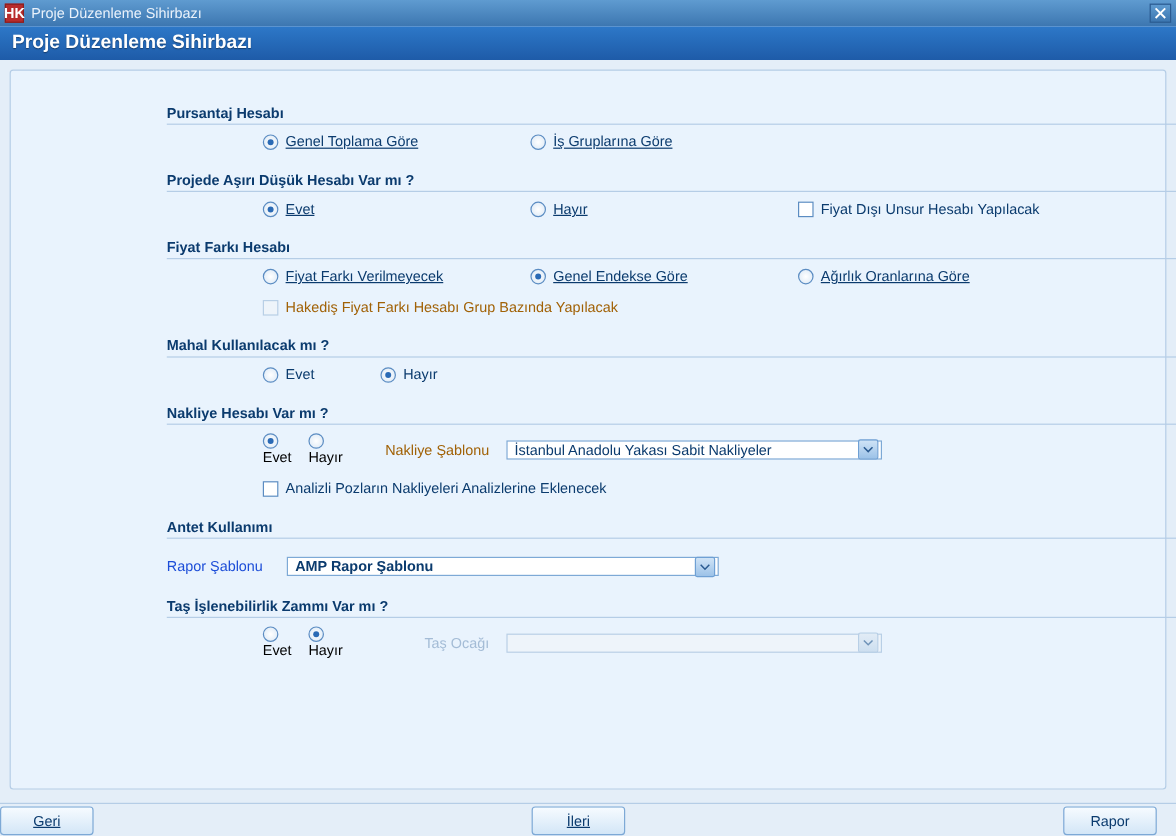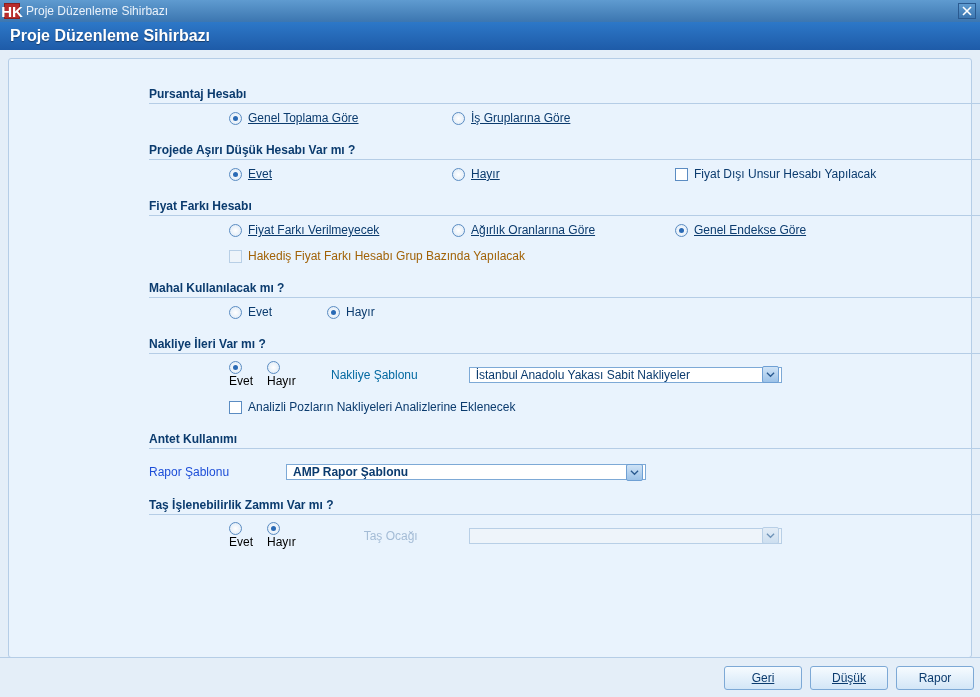--- a/index.html
+++ b/index.html
@@ -1,69 +1,69 @@
 <!DOCTYPE html>
 <html><head>
 <meta charset="utf-8">
 <style>
 * { box-sizing: border-box; margin: 0; padding: 0; font-family: Tahoma, Arial, sans-serif; font-size: 12px; }
 body { background: #e4eef8; width: 980px; height: 697px; overflow: hidden; }
 
 .titlebar { height: 22px; background: linear-gradient(#5f9bd0, #3c76b0); display: flex; align-items: center; padding: 0 4px; color: #fff; }
-.titlebar .app-icon { width: 16px; height: 16px; background: #b82c2c; display: flex; align-items: center; justify-content: center; font-size: 15px; font-weight: bold; color: #fff; margin-right: 6px; border: 1px solid #8a1f1f; }
+.titlebar .app-icon { width: 16px; height: 16px; background: #b82c2c; display: flex; align-items: center; justify-content: center; font-size: 12px; font-weight: bold; color: #fff; margin-right: 6px; border: 1px solid #8a1f1f; }
 .titlebar .title { flex: 1; color: #eaf2fb; }
 .titlebar .close-btn { width: 18px; height: 16px; background: linear-gradient(#5f9bd0, #3c76b0); border: 1px solid #2a5a90; display: flex; align-items: center; justify-content: center; cursor: pointer; }
 .titlebar .close-btn svg { width: 10px; height: 10px; }
 
 .header-band { height: 28px; background: linear-gradient(#2d78c8, #1e5ba8); display: flex; align-items: center; padding-left: 10px; }
 .header-band .htitle { color: #fff; font-weight: bold; font-size: 16px; text-shadow: 0 1px 1px rgba(0,0,0,0.4); }
 
 .panel { margin: 8px; background: #e9f3fd; border: 1px solid #b5cde6; border-radius: 3px; height: 600px; padding: 18px 8px 8px 8px; position: relative; }
 
-.form-area { position: absolute; left: 140px; top: 14px; right: 50px; }
+.form-area { position: absolute; left: 130px; top: 14px; right: 50px; }
 
 .group-label { font-weight: bold; color: #0b3b6e; margin: 14px 0 2px 0; position: relative; }
 .group-label::after { content: ""; position: absolute; left: 0; right: -720px; top: 16px; border-top: 1px solid #b5cde6; }
 .group-label span { background: #e9f3fd; position: relative; padding-right: 6px; z-index: 1; }
 
 .row { display: flex; align-items: center; padding: 8px 0 4px 80px; gap: 18px; }
 .row .opt { display: flex; align-items: center; gap: 6px; min-width: 150px; color: #0b3b6e; }
 .row .opt.w200 { min-width: 205px; text-decoration: underline; }
 .row .opt.w80 { min-width: 80px; }
 
 .radio { width: 13px; height: 13px; border-radius: 50%; border: 1px solid #5b8cc2; background: radial-gradient(#fff,#d9e7f5); display: flex; align-items: center; justify-content: center; cursor: pointer; }
 .radio.checked::after { content: ""; width: 5px; height: 5px; border-radius: 50%; background: #2a6ab5; }
 
 .checkbox { width: 13px; height: 13px; border: 1px solid #5b8cc2; background: #fff; display: flex; align-items: center; justify-content: center; cursor: pointer; flex-shrink: 0; }
 .checkbox.disabled { border-color: #b8cfe6; background: #eef4fa; cursor: default; }
 
 .sublabel { color: #0b3b6e; margin-right: 8px; }
 .sublabel.disabled { color: #a16207; }
 
-.combo { height: 16px; border: 1px solid #7da9d6; background: #fff; display: flex; align-items: center; padding: 0 2px 0 6px; color: #0b3b6e; cursor: pointer; margin-left: 37px; }
+.combo { height: 16px; border: 1px solid #7da9d6; background: #fff; display: flex; align-items: center; padding: 0 2px 0 6px; color: #0b3b6e; cursor: pointer; }
 .combo.disabled { background: #eef4fa; color: #a4bcd6; border-color: #b8cfe6; }
 .combo .ctext { flex: 1; }
 .combo .cbtn { width: 17px; height: 17px; background: linear-gradient(#cfe3f6,#9cc2e8); border: 1px solid #6fa0d4; border-radius: 2px; display: flex; align-items: center; justify-content: center; }
 .combo .cbtn svg { width: 9px; height: 9px; }
 .combo.disabled .cbtn { background: linear-gradient(#e2ecf6,#cddff0); border-color: #b8cfe6; }
 
 .combo-lg { width: 313px; }
 .combo-nak { width: 313px; }
 .combo-rap { width: 360px; font-weight: bold; }
 
-.footer { position: absolute; left: 0; right: 0; bottom: 0; height: 40px; border-top: 1px solid #b5cde6; display: flex; align-items: center; justify-content: flex-end; padding-right: 6px; background: #e4eef8; gap: 8px; }
+.footer { position: absolute; left: 0; right: 0; bottom: 0; height: 28px; border-top: 1px solid #b5cde6; display: flex; align-items: center; justify-content: space-between; padding-right: 16px; background: #e4eef8; gap: 8px; }
 .btn { min-width: 78px; height: 24px; background: linear-gradient(#f6fbff,#d3e6f7); border: 1px solid #7da9d6; border-radius: 3px; color: #0b3b6e; cursor: pointer; display: flex; align-items: center; justify-content: center; }
 .btn .ul { text-decoration: underline; }
 
 .gl-row { display: flex; align-items: baseline; gap: 10px; margin-top: 18px; }
 .gl-row .glabel { font-weight: normal; color: #1d4ed8; width: 90px; }
 
 .nakline { display: flex; align-items: center; padding: 8px 0 4px 80px; gap: 14px; }
 .tasline { display: flex; align-items: center; padding: 8px 0 4px 80px; gap: 14px; }
-.spacer-label { min-width: 108px; text-align: right; color: #0369a1; }
+.spacer-label { min-width: 108px; text-align: right; color: #a16207; }
 .spacer-label.disabled { color: #a4bcd6; }
 
 </style>
 </head>
 <body>
 
 <div class="titlebar">
   <div class="app-icon">HK</div>
   <div class="title">Proje Düzenleme Sihirbazı</div>
   <div class="close-btn">
@@ -108,26 +108,26 @@
       </div>
     </div>
 
     <div class="group-label"><span>Fiyat Farkı Hesabı</span></div>
     <div class="row">
       <div class="opt w200">
         <div class="radio"></div>
         <span>Fiyat Farkı Verilmeyecek</span>
       </div>
       <div class="opt w200">
+        <div class="radio checked"></div>
+        <span>Genel Endekse Göre</span>
+      </div>
+      <div class="opt w200">
         <div class="radio"></div>
         <span>Ağırlık Oranlarına Göre</span>
-      </div>
-      <div class="opt w200">
-        <div class="radio checked"></div>
-        <span>Genel Endekse Göre</span>
       </div>
     </div>
     <div class="row">
       <div class="opt">
         <div class="checkbox disabled"></div>
         <span class="sublabel disabled">Hakediş Fiyat Farkı Hesabı Grup Bazında Yapılacak</span>
       </div>
     </div>
 
     <div class="group-label"><span>Mahal Kullanılacak mı ?</span></div>
@@ -135,21 +135,21 @@
       <div class="opt w80">
         <div class="radio"></div>
         <span>Evet</span>
       </div>
       <div class="opt w80">
         <div class="radio checked"></div>
         <span>Hayır</span>
       </div>
     </div>
 
-    <div class="group-label"><span>Nakliye İleri Var mı ?</span></div>
+    <div class="group-label"><span>Nakliye Hesabı Var mı ?</span></div>
     <div class="nakline">
       <div class="opt w80">
         <div class="radio checked"></div>
         <span>Evet</span>
       </div>
       <div class="opt w80">
         <div class="radio"></div>
         <span>Hayır</span>
       </div>
       <span class="spacer-label">Nakliye Şablonu</span>
@@ -205,18 +205,18 @@
     </div>
 
   </div>
 </div>
 
 <div class="footer">
   <div class="btn">
       <span class="ul">Geri</span>
     </div>
   <div class="btn">
-      <span class="ul">Düşük</span>
+      <span class="ul">İleri</span>
     </div>
   <div class="btn">
       <span>Rapor</span>
     </div>
 </div>
 
 </body></html>

